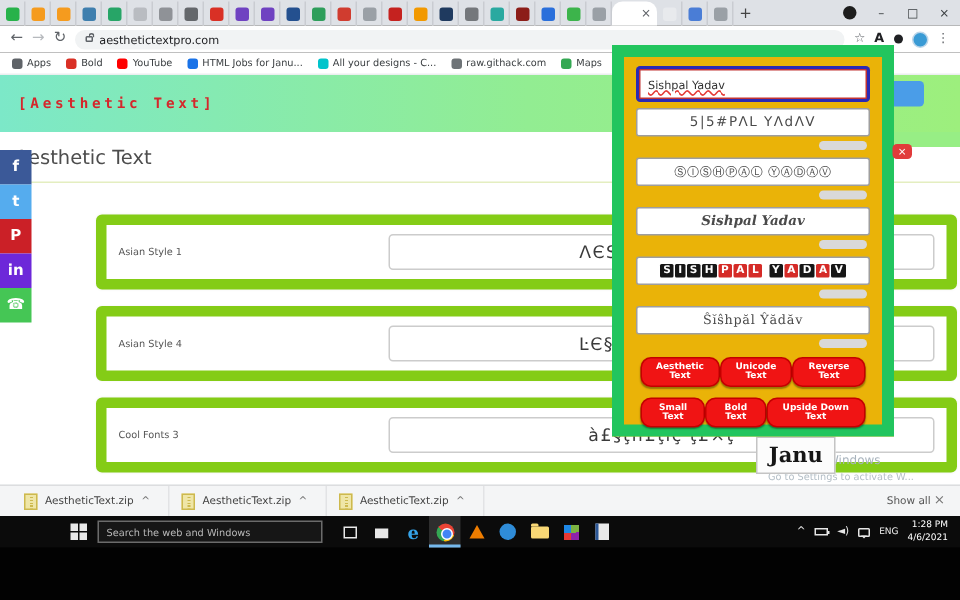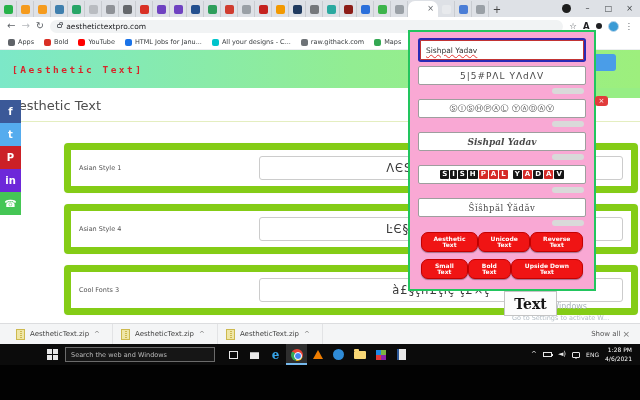--- a/index.html
+++ b/index.html
@@ -65,22 +65,22 @@
               letter-spacing:1px;background:#fff;}
   .card-input.light{color:#9b9b9b;text-decoration:underline;}
 
   
   .social{position:absolute;top:100px;left:0;width:21px;z-index:20;}
   .soc{height:23px;display:flex;align-items:center;justify-content:center;color:#fff;
        font-size:10px;font-weight:bold;}
   .soc span{line-height:1;}
 
   
-  .popup{position:absolute;left:408px;top:30px;width:188px;height:261px;background:#f9a8d4;
-         border:2px solid #22c55e;z-index:30;padding:6px 8px 4px;}
+  .popup{position:absolute;left:408px;top:30px;width:188px;height:261px;background:#eab308;
+         border:8px solid #22c55e;z-index:30;padding:6px 8px 4px;}
   .popup-input{height:20px;border:1px solid #c23434;box-shadow:0 0 0 2px #2a2ab5;
                border-radius:1px;display:flex;align-items:center;padding:0 5px;
                margin:2px 2px 6px;background:#fff;}
   .popup-input span{font-size:7.5px;color:#333;
                     text-decoration:underline;text-decoration-style:wavy;
                     text-decoration-color:#e53935;}
   .style-box{height:19px;border:1px solid #9e9e9e;border-radius:2px;display:flex;
              align-items:center;justify-content:center;font-size:8.5px;color:#4a4a4a;
              background:#fff;overflow:hidden;}
   .st-asian{letter-spacing:1px;font-size:9px;}
@@ -407,21 +407,21 @@
           <button class="red-btn">Small Text</button>
           <button class="red-btn">Bold Text</button>
           <button class="red-btn">Upside Down Text</button>
         </div>
       </div>
   </div>
 
   <div class="blue-badge"></div>
   <div class="red-x">×</div>
 
-  <div class="copy-big">Text</div>
+  <div class="copy-big">Janu</div>
   <div class="wm1">Activate Windows</div>
   <div class="wm2">Go to Settings to activate W...</div>
 
   <div class="downloads">
     <div style="display:flex;height:100%;">
         <div class="dl-item">
           <span class="zip-ico"></span>
           <span class="dl-name">AestheticText.zip</span>
           <span class="dl-caret">^</span>
         </div>

